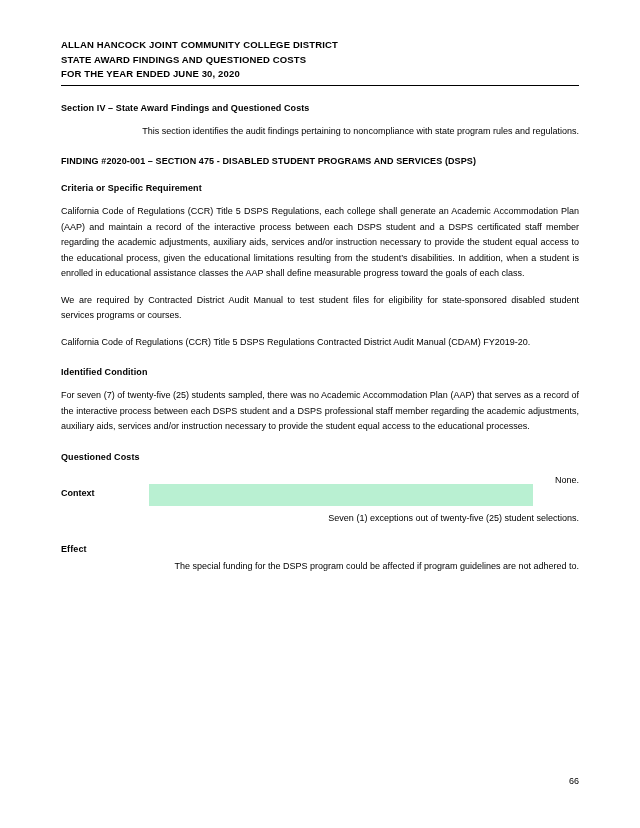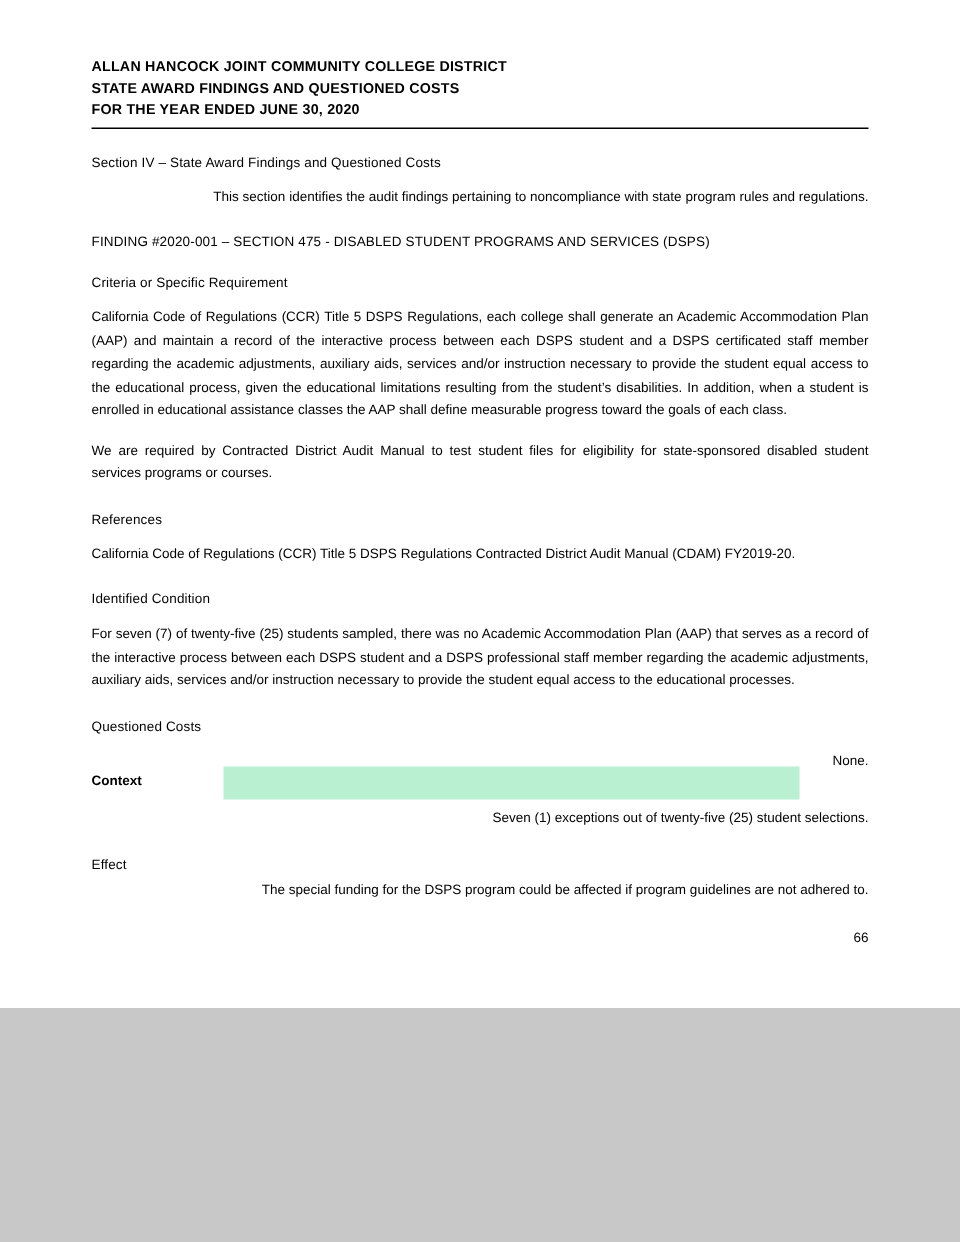--- a/index.html
+++ b/index.html
@@ -9,21 +9,21 @@
   }
   body {
     width: 640px;
     height: 828px;
     overflow: hidden;
     font-family: "Liberation Sans", sans-serif;
   }
   .page {
     position: relative;
     width: 640px;
-    height: 672px;
+    height: 828px;
     background: #ffffff;
     box-sizing: border-box;
     padding-left: 28px;
   }
   .content {
     position: absolute;
     left: 61px;
     top: 38px;
     width: 518px;
   }
@@ -35,21 +35,21 @@
     letter-spacing: 0.15px;
   }
   .rule {
     border-bottom: 1.4px solid #000;
     margin-top: 3px;
     margin-bottom: 0;
     width: 518px;
   }
   .h-sec {
     font-size: 9px;
-    font-weight: normal;
+    font-weight: bold;
     color: #000;
     margin-top: 17px;
     letter-spacing: 0.1px;
   }
   p.body {
     font-size: 9px;
     color: #000;
     line-height: 15.5px;
     margin: 11px 0 0 0;
     text-align: justify;
@@ -108,21 +108,20 @@
     <p class="body nojust">This section identifies the audit findings pertaining to noncompliance with state program rules and regulations.</p>
 
     <div class="h-sec">FINDING #2020-001 – SECTION 475 - DISABLED STUDENT PROGRAMS AND SERVICES (DSPS)</div>
 
     <div class="h-sec">Criteria or Specific Requirement</div>
 
     <p class="body">California Code of Regulations (CCR) Title 5 DSPS Regulations, each college shall generate an Academic Accommodation Plan (AAP) and maintain a record of the interactive process between each DSPS student and a DSPS certificated staff member regarding the academic adjustments, auxiliary aids, services and/or instruction necessary to provide the student equal access to the educational process, given the educational limitations resulting from the student’s disabilities. In addition, when a student is enrolled in educational assistance classes the AAP shall define measurable progress toward the goals of each class.</p>
 
     <p class="body">We are required by Contracted District Audit Manual to test student files for eligibility for state-sponsored disabled student services programs or courses.</p>
 
-    <div class="h-sec">References</div>
 
     <p class="body">California Code of Regulations (CCR) Title 5 DSPS Regulations Contracted District Audit Manual (CDAM) FY2019-20.</p>
 
     <div class="h-sec">Identified Condition</div>
 
     <p class="body">For seven (7) of twenty-five (25) students sampled, there was no Academic Accommodation Plan (AAP) that serves as a record of the interactive process between each DSPS student and a DSPS professional staff member regarding the academic adjustments, auxiliary aids, services and/or instruction necessary to provide the student equal access to the educational processes.</p>
 
     <div class="h-sec">Questioned Costs</div>
 
     <p class="body nojust">None.</p>

